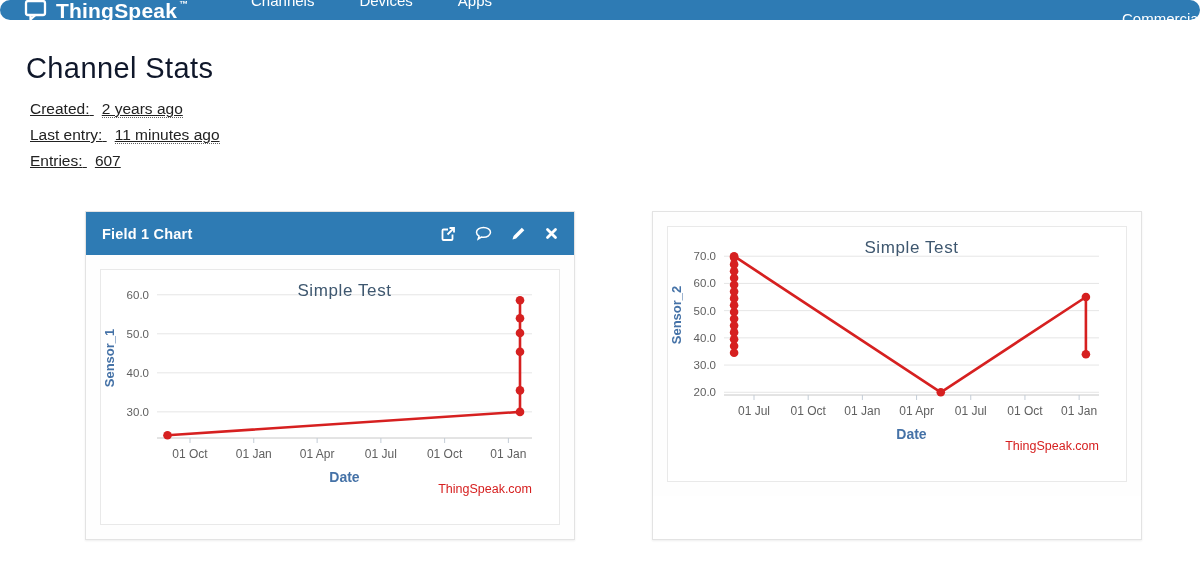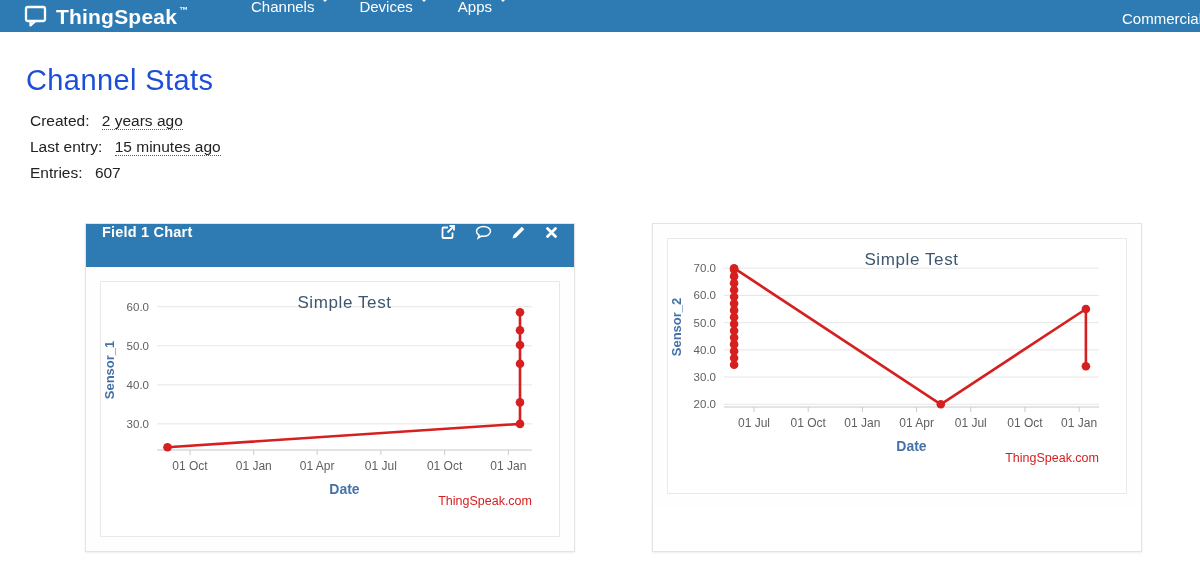--- a/index.html
+++ b/index.html
@@ -1,41 +1,41 @@
 <!DOCTYPE html>
 <html><head>
 <meta charset="utf-8">
 <style>
   * { box-sizing: border-box; margin: 0; padding: 0; }
   html, body { background: #ffffff; }
   body { font-family: "Liberation Sans", sans-serif; }
   #app { width: 1200px; height: 574px; overflow: hidden; position: relative; background: #fff; }
 
   
-  .navbar { height: 32px; background: #2E7BB4; display: flex; align-items: center; position: relative; color: #fff; }
+  .navbar { height: 20px; background: #2E7BB4; display: flex; align-items: center; position: relative; color: #fff; border-radius: 10px; }
   .brand { display: flex; align-items: center; margin-left: 24px; cursor: pointer; }
   .brand-icon { display: flex; margin-right: 7px; }
   .brand-text { font-size: 21px; font-weight: bold; letter-spacing: .2px; line-height: 1; }
   .tm { font-size: 9px; position: relative; top: -6px; margin-left: 2px; font-weight: bold; }
   .nav-items { display: flex; margin-left: 48px; height: 36px; }
   .nav-item { padding: 0 15px; font-size: 15px; display: flex; cursor: pointer; white-space: nowrap; }
   .caret { width: 0; height: 0; border-left: 4px solid transparent; border-right: 4px solid transparent; border-top: 4px solid #fff; display: inline-block; margin-left: 7px; }
   .nav-right { position: absolute; left: 1122px; top: 0; height: 36px; display: flex; align-items: center; font-size: 15px; white-space: nowrap; cursor: pointer; }
 
   
-  .page-title { margin: 33px 0 13px 26px; font-size: 29px; line-height: 30px; font-weight: 400; color: #1d4ed8; letter-spacing: .4px; }
+  .page-title { margin: 33px 0 13px 26px; font-size: 29px; line-height: 30px; font-weight: 400; color: #0f172a; letter-spacing: .4px; }
   .stats { margin-left: 30px; font-size: 15.5px; color: #222; }
-  .stats-line { line-height: 26px; }
+  .stats-line { line-height: 26px; text-decoration: underline; }
   .stat-value { margin-left: 8px; }
   .dotted { border-bottom: 1px dotted #5e5e5e; padding-bottom: 0px; }
 
   
   .cards { display: flex; margin: 37px 0 0 85px; gap: 77px; }
   .card { width: 490px; background: #fff; border: 1px solid #e3e3e3; box-shadow: 0 1px 2px rgba(0,0,0,.07); }
-  .card-header { height: 43px; background: #2E7BB4; display: flex; align-items: flex-start; padding: 0 16px; color: #fff; }
+  .card-header { height: 43px; background: #2E7BB4; display: flex; align-items: center; padding: 0 16px; color: #fff; }
   .card-title { font-weight: bold; font-size: 14.5px; letter-spacing: .2px; }
   .card-icons { margin-left: auto; display: flex; align-items: center; gap: 19px; }
   .icon-btn { cursor: pointer; display: flex; align-items: center; }
   .card-body { padding: 14px; background: #fefefe; }
   .chart-frame { border: 1px solid #e9e9e9; width: 460px; height: 256px; background: #fff; }
   svg.chart-svg text { font-family: "Liberation Sans", sans-serif; }
 </style>
 </head>
 <body>
 
@@ -71,21 +71,21 @@
 
   <h1 class="page-title">Channel Stats</h1>
 
   <div class="stats">
     <div class="stats-line">
       <span>Created:</span>
       <span class="stat-value dotted">2 years ago</span>
     </div>
     <div class="stats-line">
       <span>Last entry:</span>
-      <span class="stat-value dotted">15 minutes ago</span>
+      <span class="stat-value dotted">11 minutes ago</span>
     </div>
     <div class="stats-line">
       <span>Entries:</span>
       <span class="stat-value">607</span>
     </div>
   </div>
 
   <div class="cards">
 
     <div class="card">

